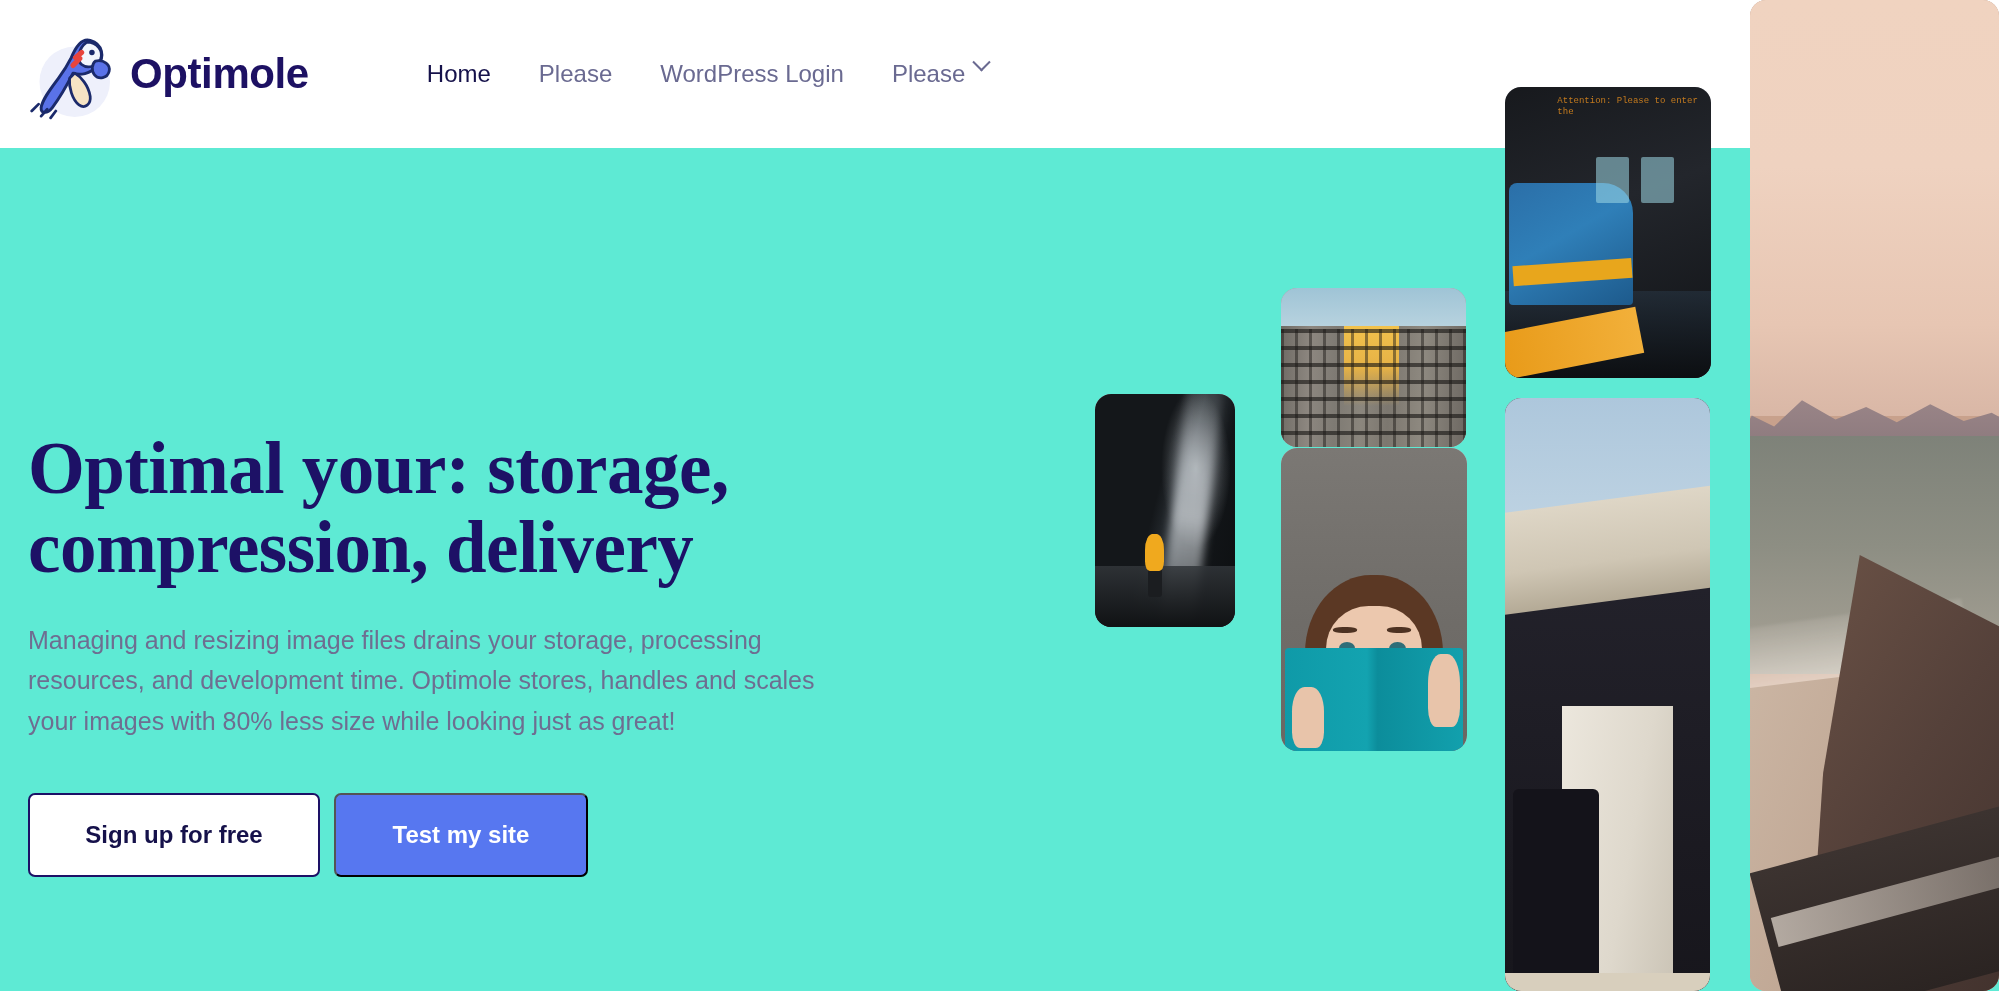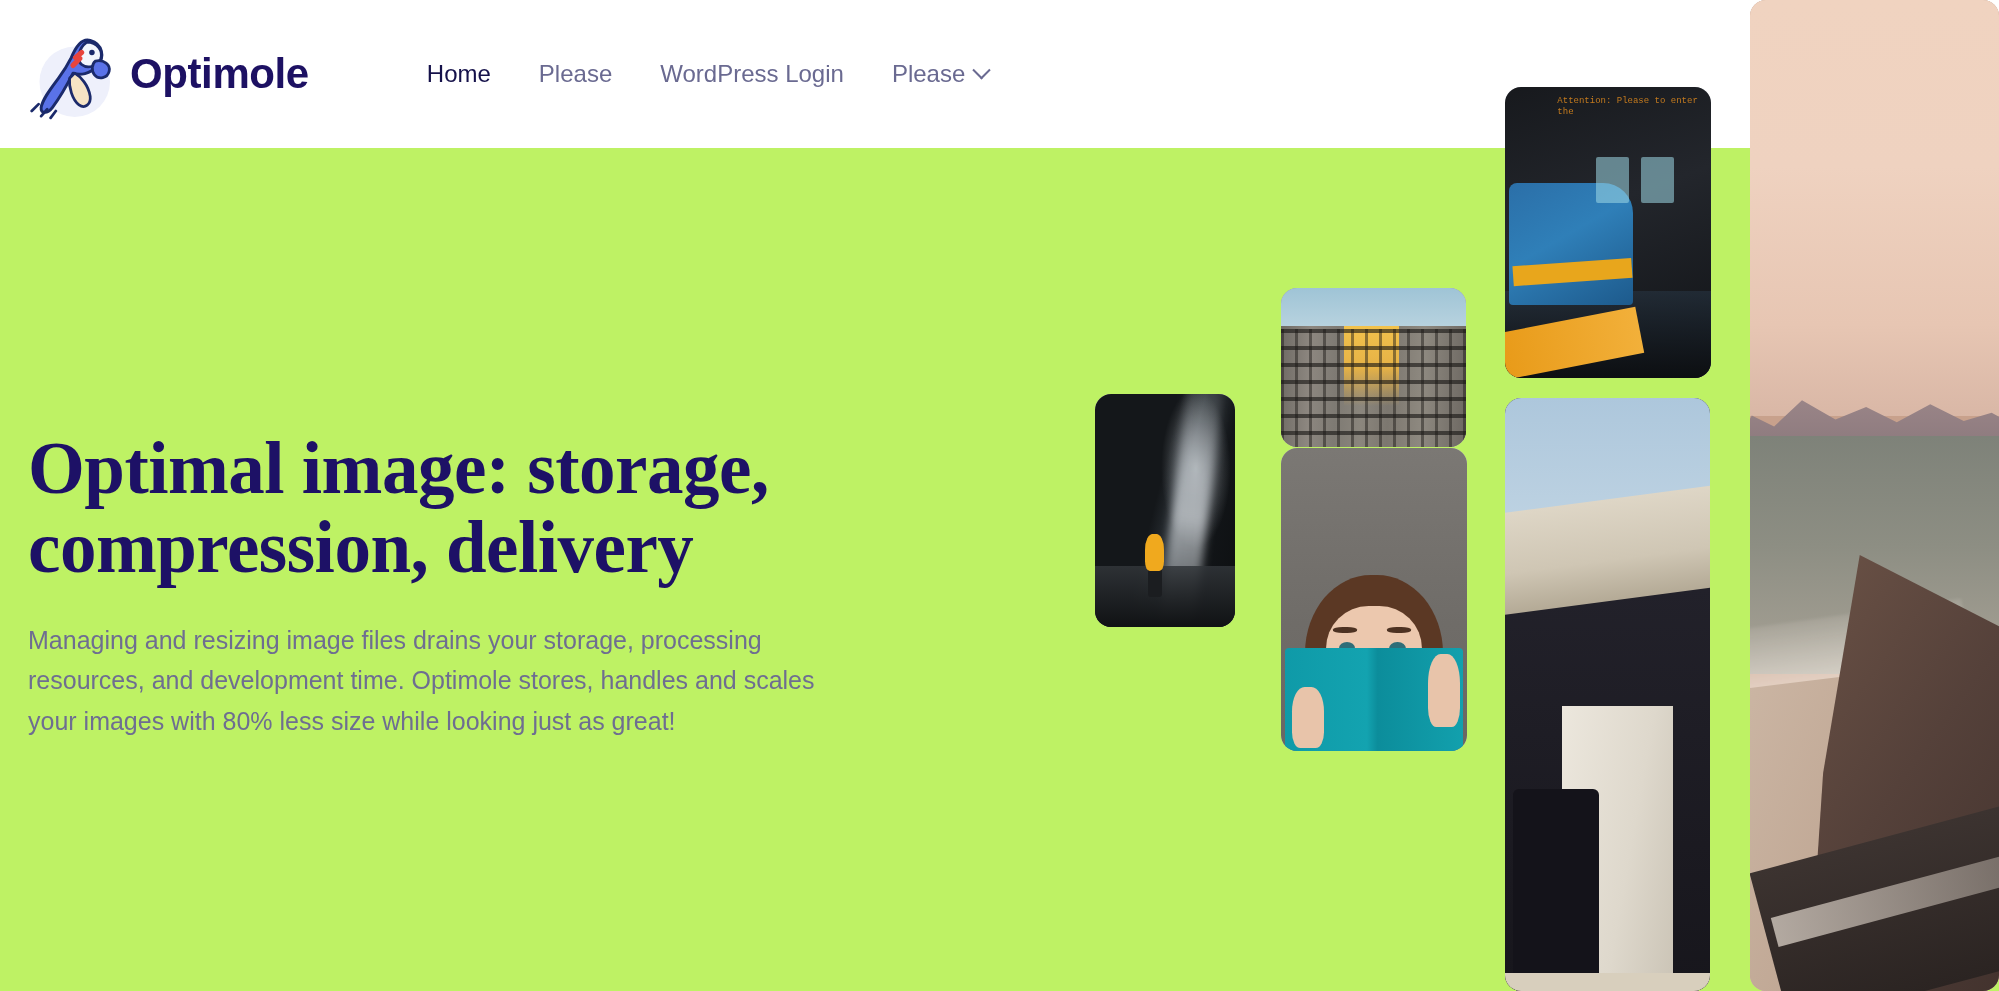--- a/index.html
+++ b/index.html
@@ -9,21 +9,21 @@
     height: 991px;
     overflow: hidden;
     background: #ffffff;
     font-family: "Liberation Sans", sans-serif;
   }
 
   #page {
     position: relative;
     width: 1999px;
     height: 991px;
-    background: #bef264;
+    background: #5eead4;
     overflow: hidden;
   }
 
   
   #header {
     position: absolute;
     top: 0; left: 0;
     width: 1999px;
     height: 148px;
     display: flex;
@@ -58,21 +58,21 @@
     gap: 0px;
     margin-left: 94px;
   }
   .nav-item {
     font-size: 24px;
     color: #6a6a91;
     padding: 6px 24px;
     white-space: nowrap;
     cursor: pointer;
     display: flex;
-    align-items: center;
+    align-items: flex-start;
     gap: 10px;
   }
   .nav-item.active {
     color: #15114a;
     font-weight: 500;
   }
   .chev {
     display: inline-block;
     width: 13px; height: 13px;
     border-right: 2.4px solid #6a6a91;
@@ -460,22 +460,26 @@
             <path d="M8 11 V7.2 C8 4.3 10.3 2 13.1 2 C15.9 2 18.2 4.3 18.2 7.2" stroke="#4f6ef0" stroke-width="2" stroke-linecap="round"></path>
             <circle cx="11.5" cy="16.6" r="1.8" stroke="#4f6ef0" stroke-width="1.8"></circle>
             <path d="M11.5 18.2 V20.4" stroke="#4f6ef0" stroke-width="1.8" stroke-linecap="round"></path>
           </svg>
         </span>
       </a>
     </div>
   </header>
 
   <section id="hero-left">
-    <h1 id="hero-title">Optimal image: storage, compression, delivery</h1>
+    <h1 id="hero-title">Optimal your: storage, compression, delivery</h1>
     <p id="hero-sub">Managing and resizing image files drains your storage, processing resources, and development time. Optimole stores, handles and scales your images with 80% less size while looking just as great!</p>
+    <div id="hero-actions">
+      <button class="btn btn-outline">Sign up for free</button>
+      <button class="btn btn-primary">Test my site</button>
+    </div>
   </section>
 
   <section id="collage">
 
     <div class="tile" id="tile-cave">
       <div class="art">
         <div class="fall"></div>
         <div class="ground"></div>
         <div class="person-legs"></div>
         <div class="person-body"></div>

